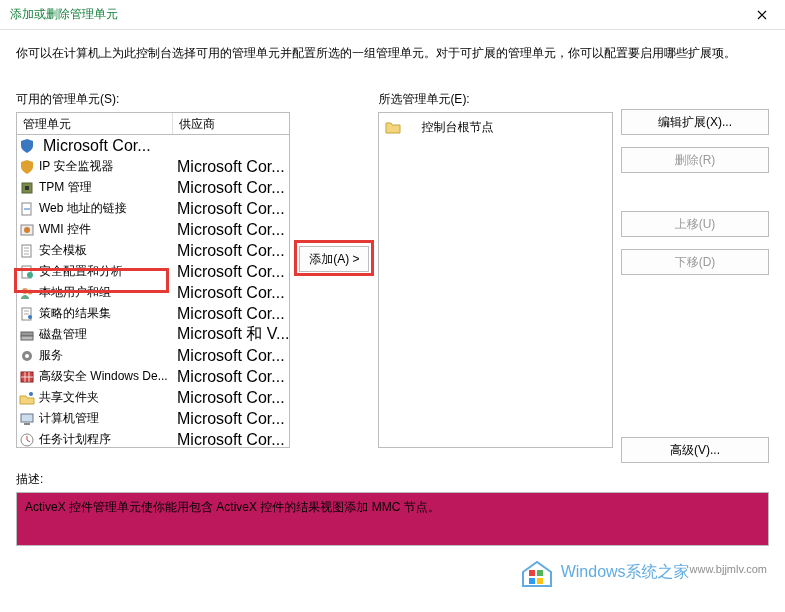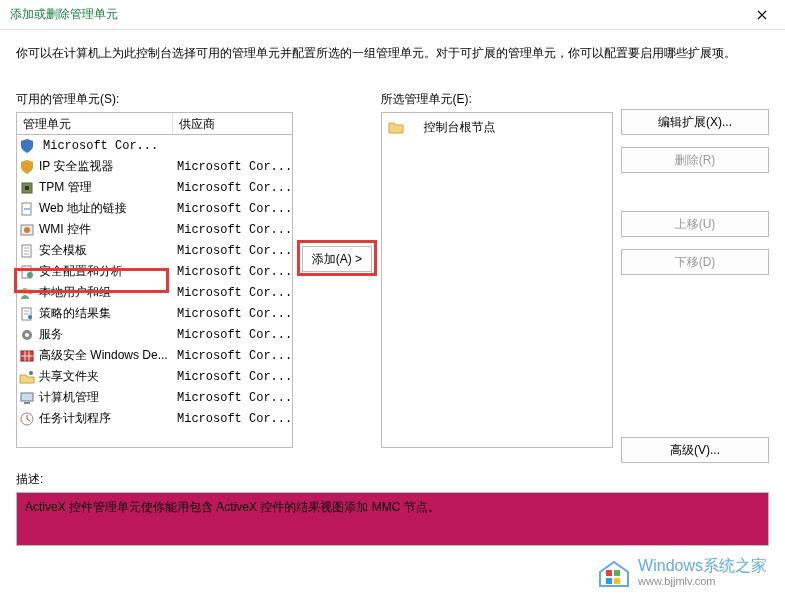--- a/index.html
+++ b/index.html
@@ -24,41 +24,41 @@
 
 .list-header { display: flex; background: #fff; border: 1px solid #bcbcbc; border-bottom: none; height: 22px; }
 .list-header .hcell { padding: 3px 6px; font-size: 12px; border-right: 1px solid #e0e0e0; }
 .hcell.c1 { width: 156px; }
 .hcell.c2 { flex: 1; border-right: none; }
 
 .list-body { border: 1px solid #bcbcbc; height: 314px; overflow-y: scroll; background: #fff; }
 .list-row { display: flex; align-items: center; height: 21px; padding-left: 2px; cursor: default; }
 .list-row .icon { width: 16px; height: 16px; margin-right: 4px; display: flex; align-items: center; justify-content: center; flex-shrink: 0; }
 .list-row .c1txt { width: 134px; font-size: 12px; white-space: nowrap; overflow: hidden; text-overflow: ellipsis; }
-.list-row .c2txt { flex: 1; font-size: 12px; white-space: nowrap; overflow: hidden; text-overflow: ellipsis; padding-left: 4px; font-family: Liberation Mono, monospace; }
+.list-row .c2txt { flex: 1; font-size: 16px; white-space: nowrap; overflow: hidden; text-overflow: ellipsis; padding-left: 4px; }
 
 .hl-wrap { position: relative; }
 .hl-border { position: absolute; border: 3px solid #e53935; pointer-events: none; z-index: 10; }
 
 .tree-box { border: 1px solid #bcbcbc; height: 336px; background: #fff; padding: 4px; }
 .tree-item { display: flex; align-items: center; gap: 20px; font-size: 12px; padding: 2px; }
 .tree-item .icon { width: 16px; height: 16px; display: flex; align-items: center; justify-content: center; }
 
 .btn { height: 26px; border: 1px solid #bcbcbc; background: #fdfdfd; font-size: 12px; cursor: pointer; padding: 0 8px; display: flex; align-items: center; justify-content: center; }
 .btn:disabled, .btn.disabled { color: #9a9a9a; cursor: default; }
 .btn-add { width: 70px; height: 26px; }
 .col-actions .btn { width: 148px; text-align: center; }
 
 .desc-section { margin-top: 8px; }
 .desc-label { font-size: 12px; margin-bottom: 4px; }
 .desc-box { border: 1px solid #bcbcbc; height: 54px; padding: 6px 8px; font-size: 12px; background: #be185d; }
 
 .watermark { position: absolute; right: 18px; bottom: 22px; display: flex; align-items: center; gap: 6px; opacity: 0.95; }
 .watermark .logo { width: 36px; height: 36px; }
-.watermark .wm-text { display: flex; flex-direction: column; line-height: 1.1; }
+.watermark .wm-text { display: flex; line-height: 1.1; }
 .watermark .wm1 { font-size: 16px; color: #5aa7e0; font-weight: 500; }
 .watermark .wm2 { font-size: 11px; color: #888; }
 
 
 .list-body::-webkit-scrollbar { width: 17px; }
 .list-body::-webkit-scrollbar-track { background: #f0f0f0; }
 .list-body::-webkit-scrollbar-thumb { background: #c0c0c0; border: 1px solid #a0a0a0; }
 .list-body::-webkit-scrollbar-button { height: 17px; background: #f0f0f0; border: 1px solid #c0c0c0; }
 </style>
 </head>
@@ -166,20 +166,30 @@
           <div class="list-row">
             <span class="icon">
               <svg viewBox="0 0 16 16">
                 <rect x="3" y="2" width="9" height="12" fill="#fff" stroke="#888"></rect>
                 <path d="M5 5h5M5 8h5" stroke="#aaa"></path>
                 <circle cx="11" cy="11" r="2" fill="#3b78c4"></circle>
               </svg>
             </span>
             <span class="c1txt">策略的结果集</span>
             <span class="c2txt">Microsoft Cor...</span>
+          </div>
+          <div class="list-row">
+            <span class="icon">
+              <svg viewBox="0 0 16 16">
+                <rect x="2" y="5" width="12" height="4" fill="#999" stroke="#666"></rect>
+                <rect x="2" y="9" width="12" height="4" fill="#bbb" stroke="#666"></rect>
+              </svg>
+            </span>
+            <span class="c1txt">磁盘管理</span>
+            <span class="c2txt">Microsoft 和 V...</span>
           </div>
           <div class="list-row">
             <span class="icon">
               <svg viewBox="0 0 16 16">
                 <circle cx="8" cy="8" r="5" fill="#888"></circle>
                 <circle cx="8" cy="8" r="2" fill="#fff"></circle>
               </svg>
             </span>
             <span class="c1txt">服务</span>
             <span class="c2txt">Microsoft Cor...</span>

